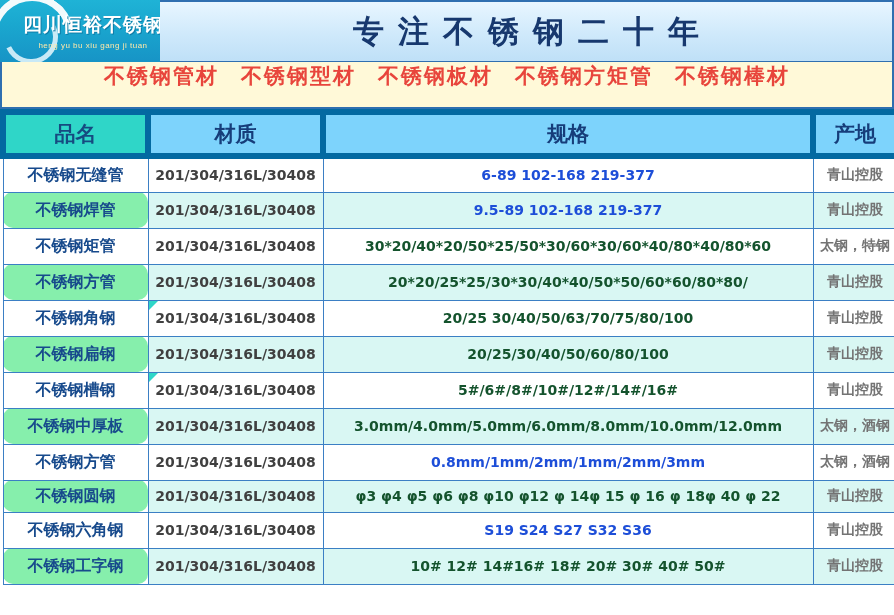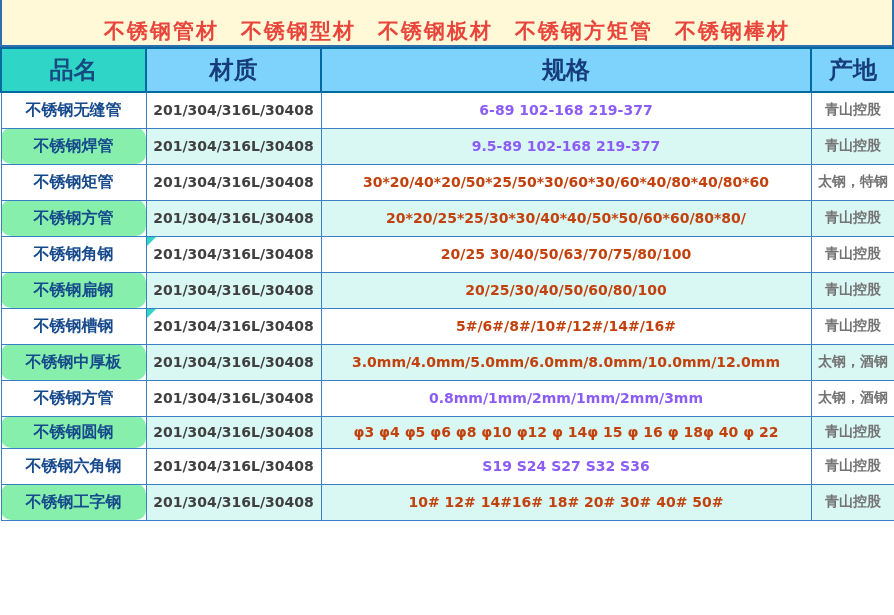--- a/index.html
+++ b/index.html
@@ -52,73 +52,86 @@
   .title-text{
     color:#17386e;font-size:31px;font-weight:bold;letter-spacing:14px;
     font-family:"DejaVu Sans",sans-serif;text-indent:14px;
   }
 
   
   .subheader{
     height:47px;width:894px;box-sizing:border-box;
     background:#fff9d8;
     border-left:2px solid #2f6fb0;border-right:2px solid #2f6fb0;border-bottom:2px solid #2f6fb0;
-    display:flex;align-items:flex-end;justify-content:center;
+    display:flex;align-items:flex-start;justify-content:center;
   }
   .subheader-text{
     color:#e8453c;font-size:21px;font-weight:bold;letter-spacing:2px;
     font-family:"DejaVu Sans",sans-serif;white-space:nowrap;
   }
   .subheader-text span{margin:0 11px;}
 
   
   table{
     width:894px;border-collapse:collapse;table-layout:fixed;
     font-family:"DejaVu Sans",sans-serif;
   }
   col.c1{width:145px;}
   col.c2{width:175px;}
   col.c3{width:490px;}
   col.c4{width:84px;}
 
   thead th{
-    height:44px;border:2px solid #0369a1;box-sizing:border-box;
-    font-size:24px;font-weight:bold;color:#163d7a;
+    height:44px;border:6px solid #0369a1;box-sizing:border-box;
+    font-size:21px;font-weight:bold;color:#163d7a;
   }
   th.h-name{background:#2fd6c8;color:#164a80;}
   th.h-mat,th.h-spec,th.h-origin{background:#7dd3fc;}
 
   tbody td{
     border:1px solid #3b7fc4;box-sizing:border-box;height:36px;
     font-size:15px;font-weight:bold;text-align:center;vertical-align:middle;
     padding:0 2px;overflow:hidden;white-space:nowrap;
   }
   td.name{color:#174a8c;font-size:16px;background:#ffffff;border-radius:10px;}
   td.mat{color:#404040;font-size:14px;background:#ffffff;}
-  td.spec{color:#8b5cf6;font-size:14px;background:#ffffff;}
+  td.spec{color:#1d4ed8;font-size:14px;background:#ffffff;}
   td.origin{color:#737373;font-size:14px;background:#ffffff;}
 
   tr.alt td.name{background:#86efac;}
   tr.alt td.mat{background:#d9f7f3;}
   tr.alt td.spec{background:#d9f7f3;}
   tr.alt td.origin{background:#d9f7f3;}
 
   tr.tall td{height:32px;}
-  td.spec-teal{color:#c2410c;}
+  td.spec-teal{color:#14532d;}
   .corner{position:relative;}
   .corner:after{
     content:"";position:absolute;left:0;top:0;
     border-top:9px solid #2fd6c8;border-right:9px solid transparent;
   }
 </style>
 </head>
 <body>
 
 <div class="page">
 
+  <div class="header">
+    <div class="logo-box">
+      <div class="logo-swoosh"></div>
+      <div class="logo-swoosh2"></div>
+      <div class="logo-text">
+        <div class="logo-cn">四川恒裕不锈钢</div>
+        <div class="logo-en">heng yu bu xiu gang ji tuan</div>
+      </div>
+    </div>
+    <div class="title-box">
+      <div class="title-text">专注不锈钢二十年</div>
+    </div>
+  </div>
 
   <div class="subheader">
     <div class="subheader-text">
       <span>不锈钢管材</span><span>不锈钢型材</span><span>不锈钢板材</span><span>不锈钢方矩管</span><span>不锈钢棒材</span>
     </div>
   </div>
 
   <table>
     <colgroup>
         <col class="c1">

